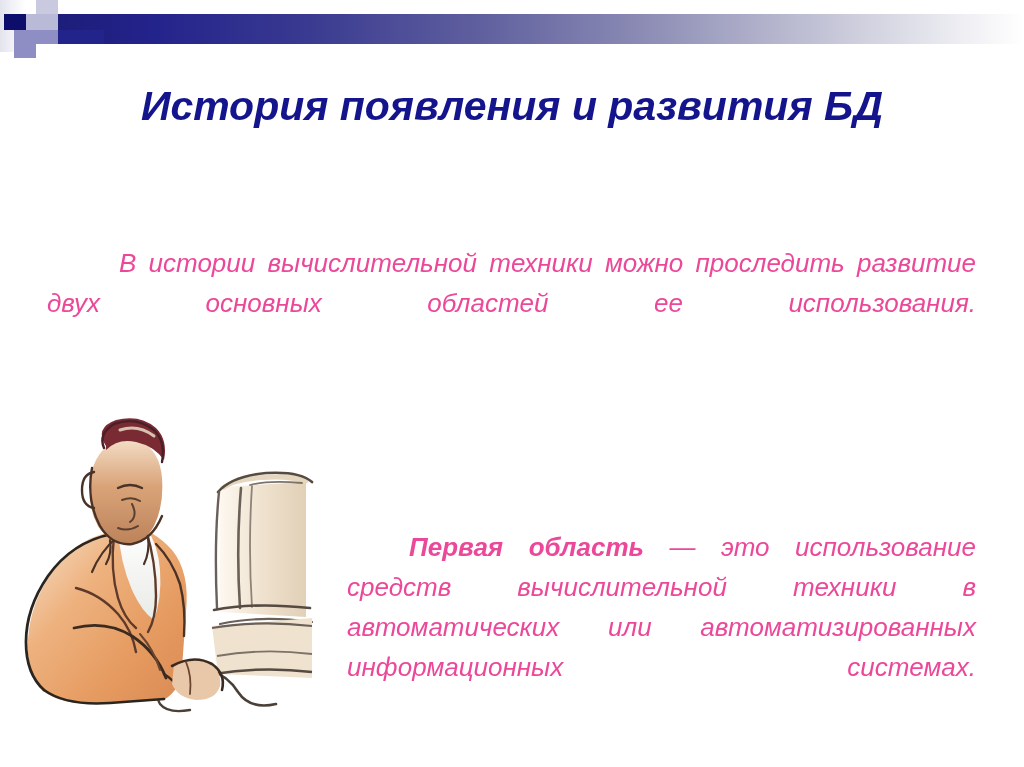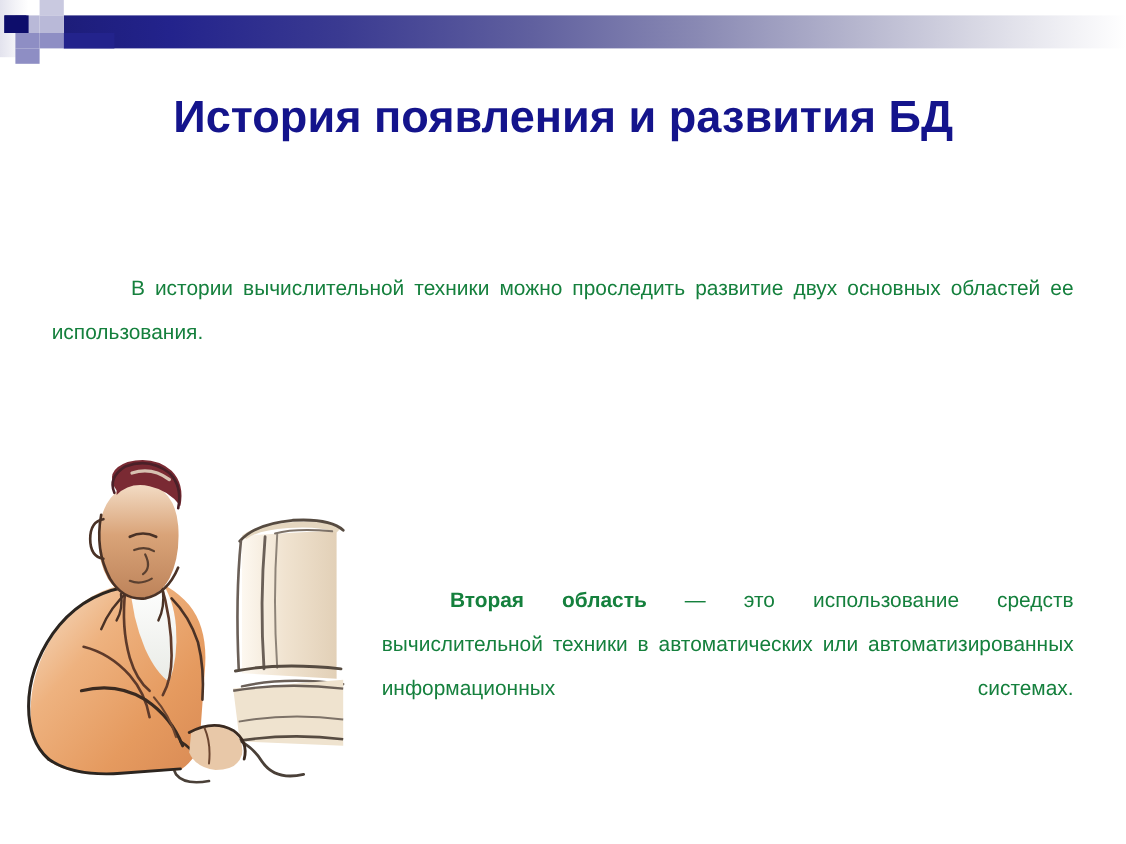--- a/index.html
+++ b/index.html
@@ -8,20 +8,21 @@
     padding: 0;
     background: #ffffff;
   }
   #slide {
     position: relative;
     width: 1024px;
     height: 767px;
     background: #ffffff;
     overflow: hidden;
     font-family: "Liberation Sans", sans-serif;
+    font-style: italic;
   }
 
   
   #header-decoration {
     position: absolute;
     left: 0;
     top: 0;
     width: 1024px;
     height: 70px;
   }
@@ -72,22 +73,22 @@
     font-size: 41px;
     font-weight: bold;
     letter-spacing: 0px;
     line-height: 48px;
     white-space: nowrap;
   }
 
   
   .para {
     position: absolute;
-    color: #15803d;
-    font-size: 19px;
+    color: #ec4899;
+    font-size: 26px;
     line-height: 40px;
     text-align: justify;
     text-justify: inter-word;
   }
   .para b { font-weight: bold; }
 
   #para-intro {
     left: 47px;
     top: 243px;
     width: 929px;
@@ -146,21 +147,21 @@
   </div>
 
   <div id="page-title">История появления и развития БД</div>
 
   <div class="para" id="para-intro">
     <span class="j">В истории вычислительной техники можно проследить развитие двух основных областей ее использования.</span>
   </div>
 
 
   <div class="para" id="para-second">
-    <b>Вторая область</b><span> — </span><span>это использование средств вычислительной техники в автоматических или автоматизированных информационных системах.</span>
+    <b>Первая область</b><span> — </span><span>это использование средств вычислительной техники в автоматических или автоматизированных информационных системах.</span>
   </div>
 
   <div id="illustration">
     <svg width="300" height="308" viewBox="0 0 300 308" xmlns="http://www.w3.org/2000/svg">
       <defs>
         <linearGradient id="gJacket" x1="0" y1="0" x2="1" y2="1">
           <stop offset="0%" stop-color="#f6e3cf"></stop>
           <stop offset="35%" stop-color="#eeb27f"></stop>
           <stop offset="70%" stop-color="#e59a5f"></stop>
           <stop offset="100%" stop-color="#d98a54"></stop>

